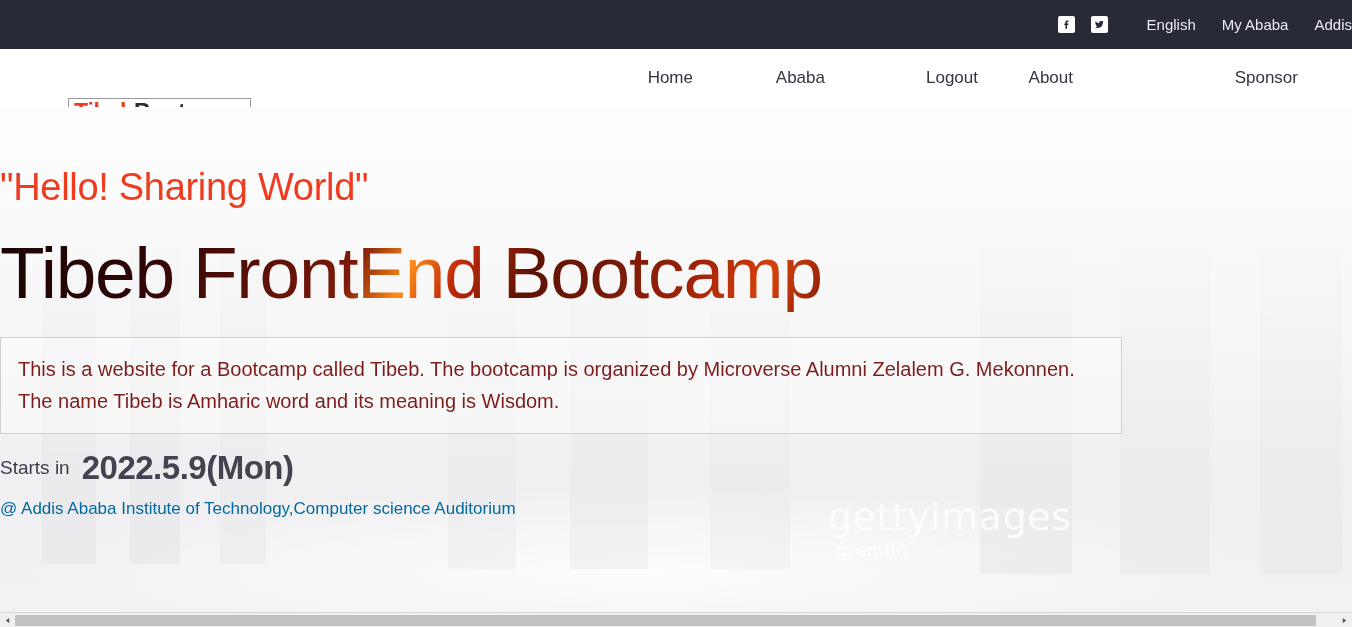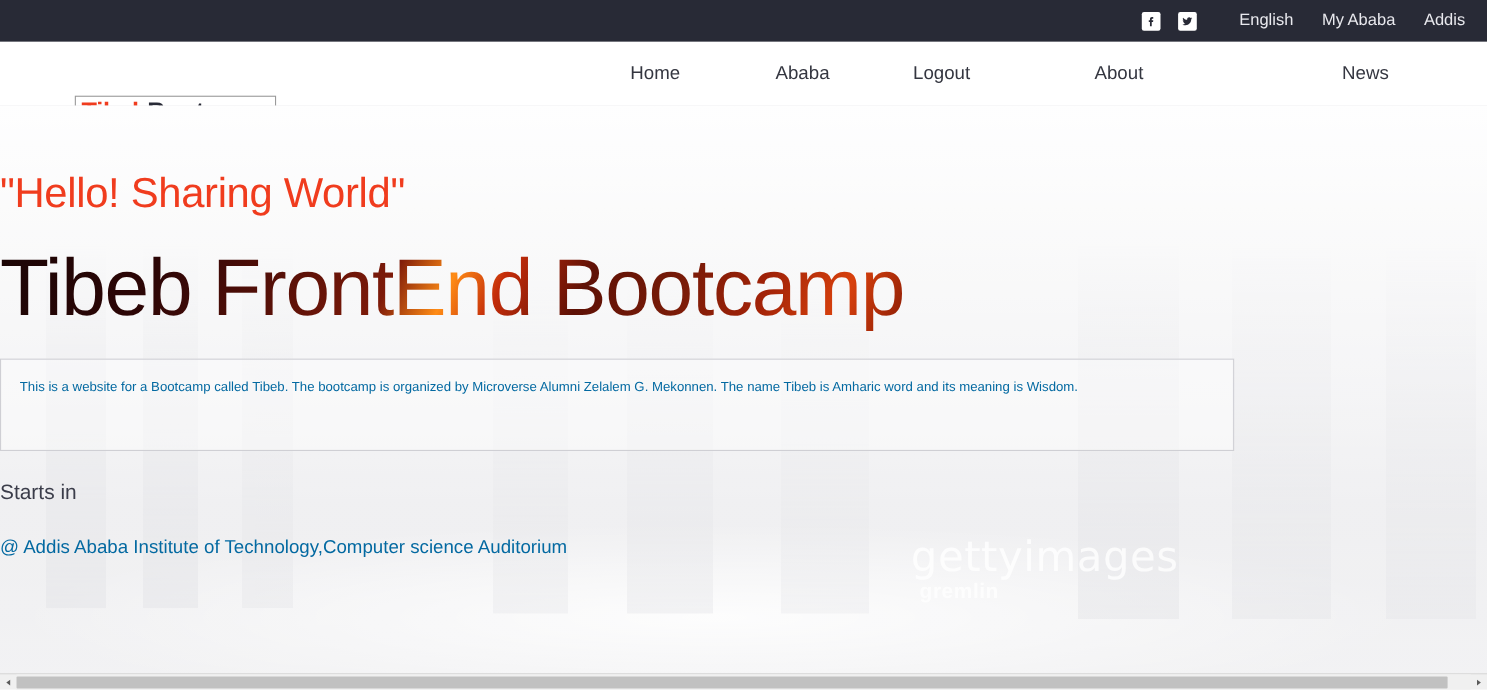--- a/index.html
+++ b/index.html
@@ -15,26 +15,25 @@
   .page {
     position: relative;
     width: 1352px;
     height: 627px;
     overflow: hidden;
   }
 
   
   .topbar {
     position: relative;
-    height: 38px;
+    height: 49px;
     background: #282a36;
     display: flex;
     align-items: center;
     justify-content: flex-end;
-    padding-right: 20px;
     gap: 0px;
   }
   .social-wrap {
     display: flex;
     align-items: center;
     gap: 16px;
     margin-right: 26px;
   }
   .social-icon {
     width: 17px;
@@ -90,21 +89,21 @@
     height: 58px;
     display: flex;
     align-items: center;
   }
   .nav-link {
     color: #343640;
     font-size: 17px;
     text-decoration: none;
     cursor: pointer;
     white-space: nowrap;
-    text-align: left;
+    text-align: right;
   }
   .nav-link.n0 { position: absolute; left: 33px;  width: 120px; }
   .nav-link.n1 { position: absolute; left: 165px; width: 120px; }
   .nav-link.n2 { position: absolute; left: 290px; width: 148px; }
   .nav-link.n3 { position: absolute; left: 455px; width: 78px;  }
   .nav-link.n4 { position: absolute; left: 523px; width: 235px; }
   .nav-link.n5 { position: absolute; left: 680px; width: 235px; }
 
   
   .hero {
@@ -251,23 +250,23 @@
     position: absolute;
     top: 230px;
     left: 0;
     width: 1122px;
     min-height: 84px;
     border: 1px solid #cfcfd4;
     background: rgba(255,255,255,0.40);
     padding: 15px 18px 16px 17px;
   }
   .desc-text {
-    font-size: 12px;
+    font-size: 20px;
     line-height: 1.6;
-    color: #0369a1;
+    color: #7f1d1d;
   }
   .starts-row {
     position: absolute;
     top: 342px;
     left: 0;
     display: flex;
     align-items: center;
     gap: 12px;
     white-space: nowrap;
   }
@@ -354,20 +353,21 @@
 
   <div class="navbar">
     <div class="logo">
       <span class="brand-a">Tibeb</span><span class="brand-b">Bootcamp</span>
     </div>
     <div class="nav-links">
       <a class="nav-link n0">Home</a>
       <a class="nav-link n1">Ababa</a>
       <a class="nav-link n2">Logout</a>
       <a class="nav-link n3">About</a>
+      <a class="nav-link n4">Sponsor</a>
       <a class="nav-link n5">News</a>
     </div>
   </div>
 
   <div class="hero">
     <div class="hero-bg">
       <div class="sky-left"></div>
       <div class="sky-mid"></div>
       <div class="sky-right"></div>
     </div>
@@ -379,20 +379,21 @@
     <div class="hero-content">
       <div class="tagline">"Hello! Sharing World"</div>
       <h1 class="hero-title">Tibeb FrontEnd Bootcamp</h1>
 
       <div class="desc-box">
         <p class="desc-text">This is a website for a Bootcamp called Tibeb. The bootcamp is organized by Microverse Alumni Zelalem G. Mekonnen. The name Tibeb is Amharic word and its meaning is Wisdom.</p>
       </div>
 
       <div class="starts-row">
         <span class="starts-label">Starts in</span>
+        <span class="starts-date">2022.5.9(Mon)</span>
       </div>
 
       <div class="venue">@ Addis Ababa Institute of Technology,Computer science Auditorium</div>
     </div>
   </div>
 
   <div class="hscroll">
     <div class="hscroll-arrow">
       <svg width="7" height="7" viewBox="0 0 8 8" aria-hidden="true">
         <path fill="#5a5a5a" d="M6 1 L2 4 L6 7 Z"></path>

